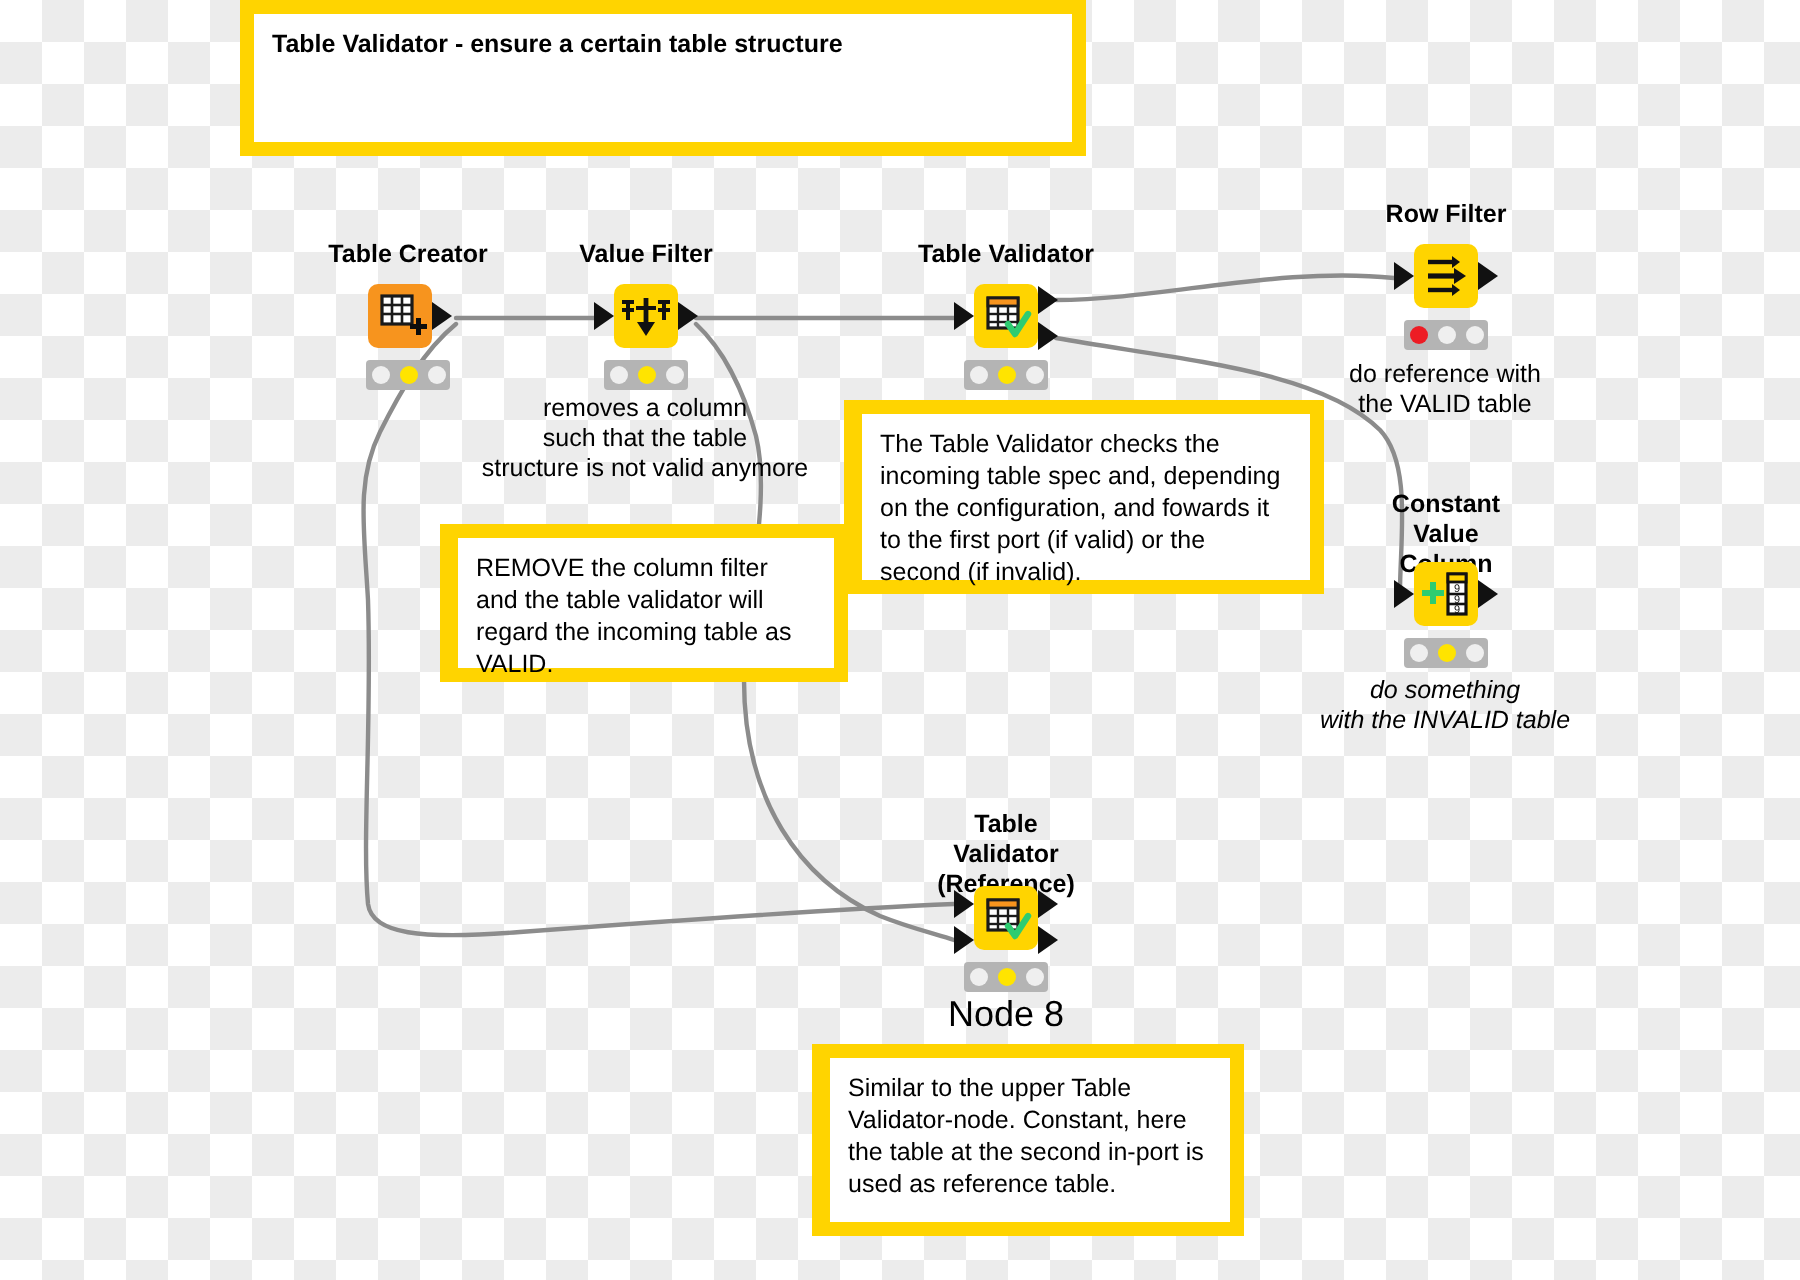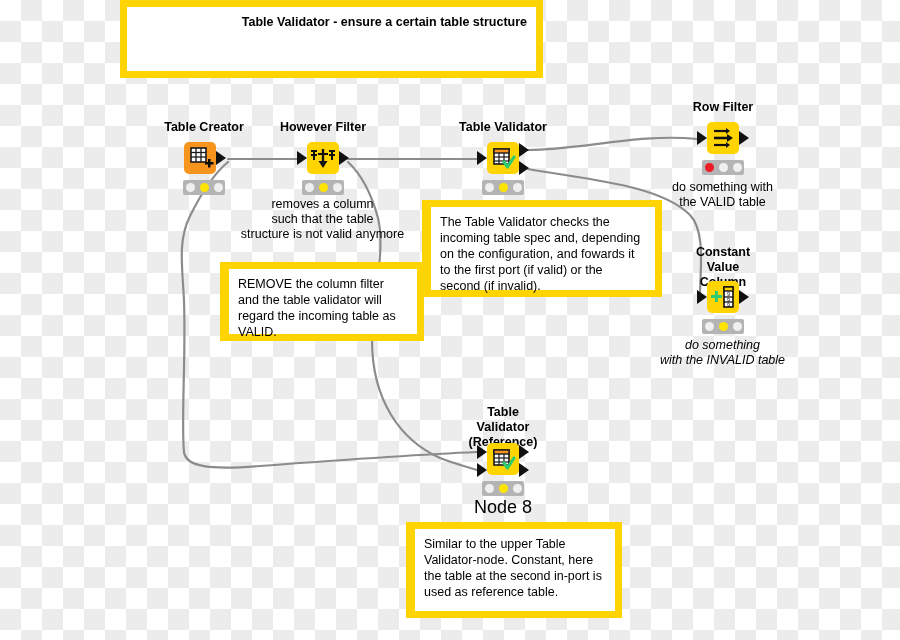--- a/index.html
+++ b/index.html
@@ -145,21 +145,21 @@
       <path d="M 528,150 C 580,150 640,133 697,139"></path>
 
       <path d="M 528,169 C 590,180 660,185 690,215 C 706,232 700,270 700,296"></path>
 
       <path d="M 228,162 C 212,175 200,196 190,216 C 178,240 182,264 184,300 C 186,360 181,420 184,452 C 186,467 210,470 260,466 C 340,460 430,454 477,452"></path>
 
       <path d="M 348,162 C 362,175 372,196 378,218 C 386,252 372,300 372,340 C 372,400 400,440 440,458 C 455,464 468,467 477,470"></path>
     </g>
   </svg>
 
-  <div class="annotation" style="left:120px; top:0px; width:423px; height:78px;text-align:right;">
+  <div class="annotation" style="left:120px; top:0px; width:423px; height:78px;">
     <p class="ann-title">Table Validator - ensure a certain table structure</p>
   </div>
 
   <div class="node" style="left:180px; top:120px; width:48px; height:75px;">
     <div class="node-title" style="top:0px;">Table Creator</div>
     <div class="node-box orange" style="left:4px; top:22px;">
       <svg width="32" height="32" viewBox="0 0 32 32">
         <rect x="7" y="6" width="15" height="14" fill="#ffffff" stroke="#1a1a1a" stroke-width="1.6"></rect>
         <line x1="7" y1="10.5" x2="22" y2="10.5" stroke="#1a1a1a" stroke-width="1.3"></line>
         <line x1="7" y1="15" x2="22" y2="15" stroke="#1a1a1a" stroke-width="1.3"></line>
@@ -170,21 +170,21 @@
     </div>
     <div class="port" style="left:36px; top:31px;"></div>
     <div class="status" style="top:60px; left:24px;">
       <span class="lamp"></span>
       <span class="lamp on-yellow"></span>
       <span class="lamp"></span>
     </div>
   </div>
 
   <div class="node" style="left:297px; top:120px; width:52px; height:75px;">
-    <div class="node-title" style="top:0px; left:26px;">However Filter</div>
+    <div class="node-title" style="top:0px; left:26px;">Value Filter</div>
     <div class="node-box yellow" style="left:10px; top:22px;">
       <svg width="32" height="32" viewBox="0 0 32 32">
         <line x1="7" y1="9" x2="7" y2="18" stroke="#111" stroke-width="2"></line>
         <line x1="4" y1="9" x2="10" y2="9" stroke="#111" stroke-width="2"></line>
         <line x1="4" y1="13" x2="10" y2="13" stroke="#111" stroke-width="2"></line>
         <line x1="25" y1="9" x2="25" y2="18" stroke="#111" stroke-width="2"></line>
         <line x1="22" y1="9" x2="28" y2="9" stroke="#111" stroke-width="2"></line>
         <line x1="22" y1="13" x2="28" y2="13" stroke="#111" stroke-width="2"></line>
         <line x1="16" y1="7" x2="16" y2="21" stroke="#111" stroke-width="2.4"></line>
         <path d="M 11.5 19 L 16 26 L 20.5 19 z" fill="#111"></path>
@@ -241,21 +241,21 @@
     </div>
     <div class="port" style="left:0px; top:31px;"></div>
     <div class="port" style="left:42px; top:31px;"></div>
     <div class="status" style="top:60px; left:26px;">
       <span class="lamp on-red"></span>
       <span class="lamp"></span>
       <span class="lamp"></span>
     </div>
   </div>
 
-  <div class="wf-text" style="left:655px; top:180px; width:135px;">do something with
+  <div class="wf-text" style="left:655px; top:180px; width:135px;">do reference with
 the VALID table</div>
 
   <div class="node" style="left:697px; top:245px; width:52px; height:90px;">
     <div class="node-title" style="top:0px; left:26px; white-space:pre-line;">Constant
 Value Column</div>
     <div class="node-box yellow" style="left:10px; top:36px;">
       <svg width="32" height="32" viewBox="0 0 32 32">
         <path d="M 4 14 h 4 v -4 h 3 v 4 h 4 v 3 h -4 v 4 h -3 v -4 h -4 z" fill="#2ecc71"></path>
         <rect x="17" y="6" width="9" height="20" fill="#ffffff" stroke="#111" stroke-width="1.6"></rect>
         <rect x="17" y="6" width="9" height="4" fill="#FFD400" stroke="#111" stroke-width="1.4"></rect>

